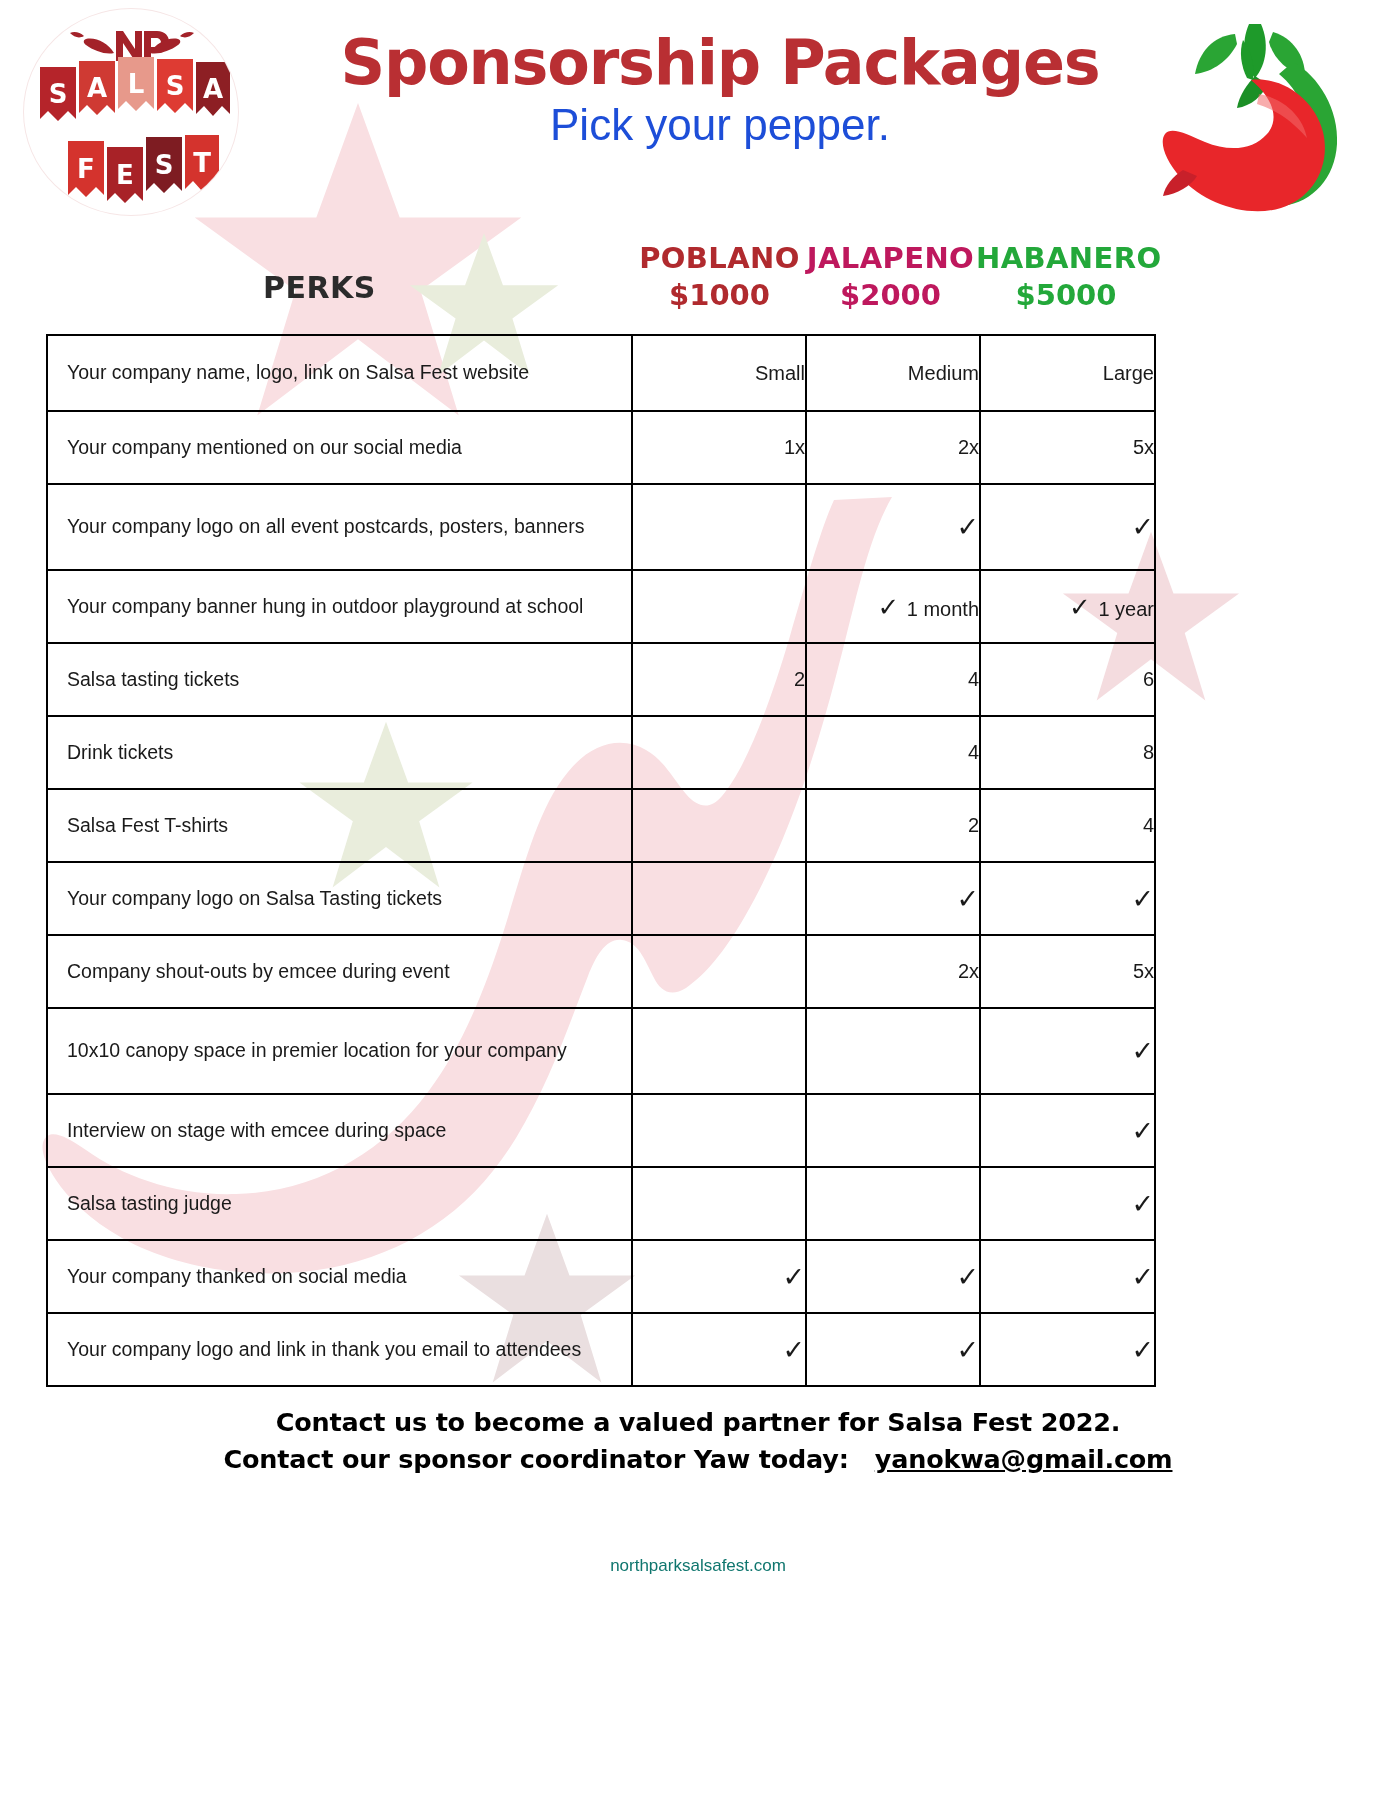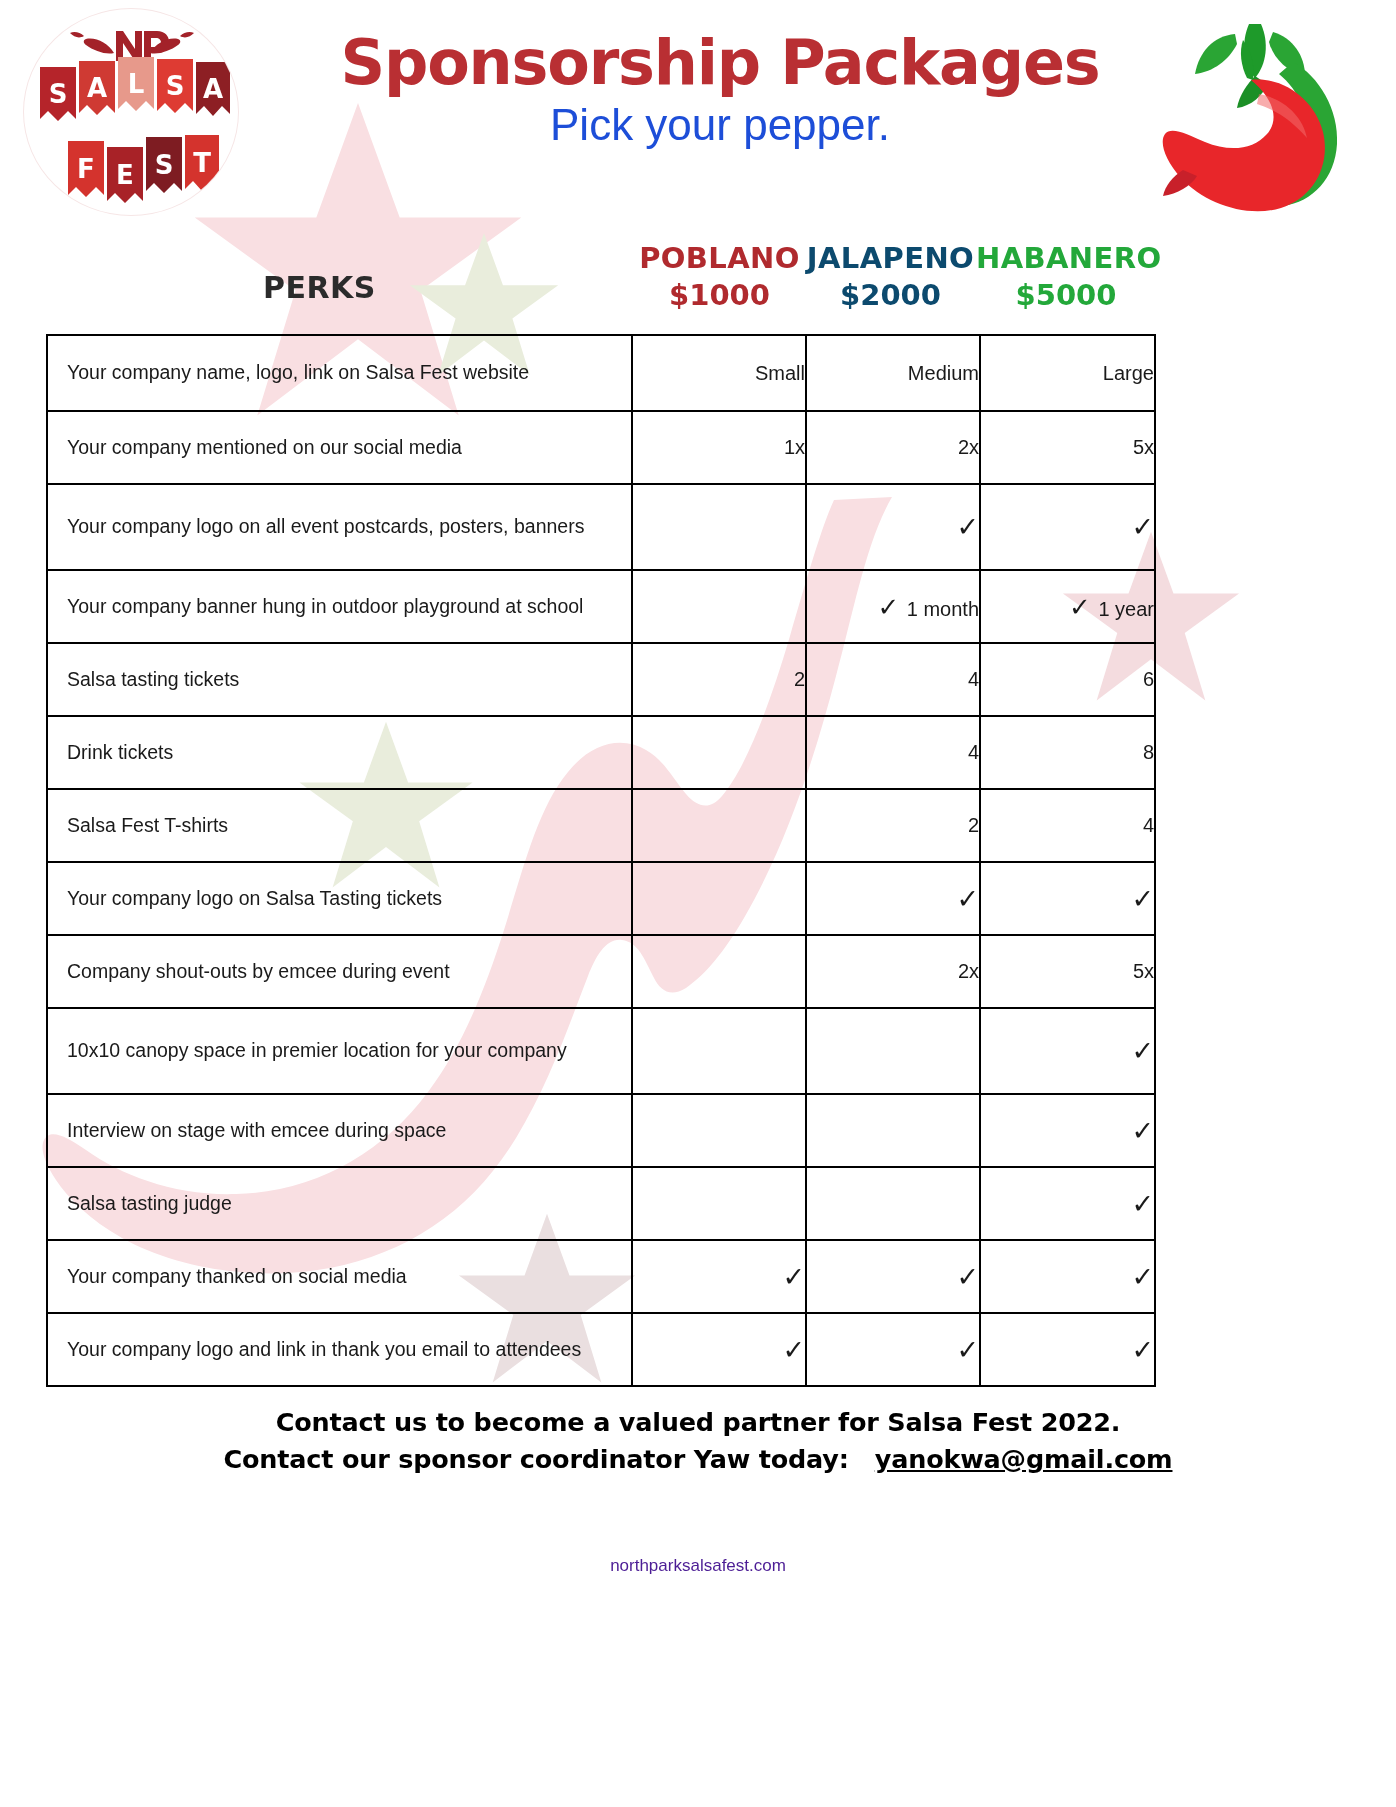--- a/index.html
+++ b/index.html
@@ -201,21 +201,21 @@
     font-family: "DejaVu Sans", sans-serif;
     letter-spacing: -0.2px;
   }
   .f-email {
     text-decoration: underline;
     color: #000000;
   }
   .f-site {
     margin-top: 78px;
     font-size: 17px;
-    color: #4c1d95;
+    color: #0f766e;
     font-family: "Liberation Sans", sans-serif;
   }
 </style>
 </head>
 <body>
 
 <div id="page">
 
   <div class="watermarks">
 
@@ -345,21 +345,21 @@
   </div>
 
   <div class="col-heads">
     <div class="perks-label">PERKS</div>
 
     <div class="tier-head" id="tier-0" style="color: rgb(176, 42, 46);">
       <span class="tname">POBLANO</span>
       <span class="tprice">$1000</span>
     </div>
 
-    <div class="tier-head" id="tier-1" style="color: #0c4a6e;">
+    <div class="tier-head" id="tier-1" style="color: #be185d;">
       <span class="tname">JALAPENO</span>
       <span class="tprice">$2000</span>
     </div>
 
     <div class="tier-head" id="tier-2" style="color: rgb(35, 168, 58);">
       <span class="tname">HABANERO</span>
       <span class="tprice">$5000</span>
     </div>
   </div>
 

